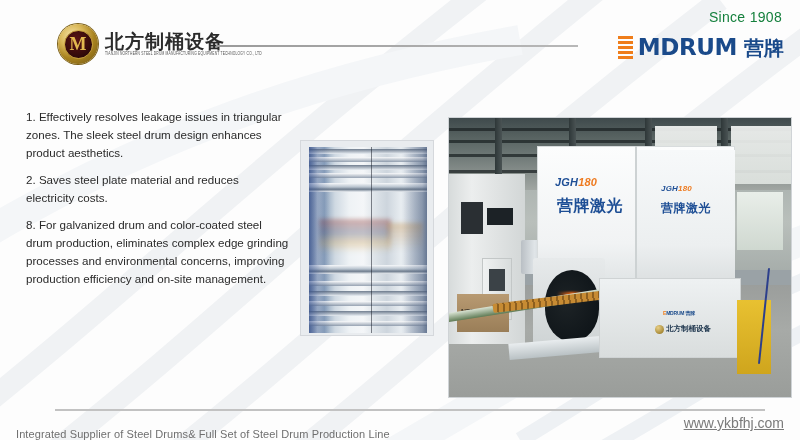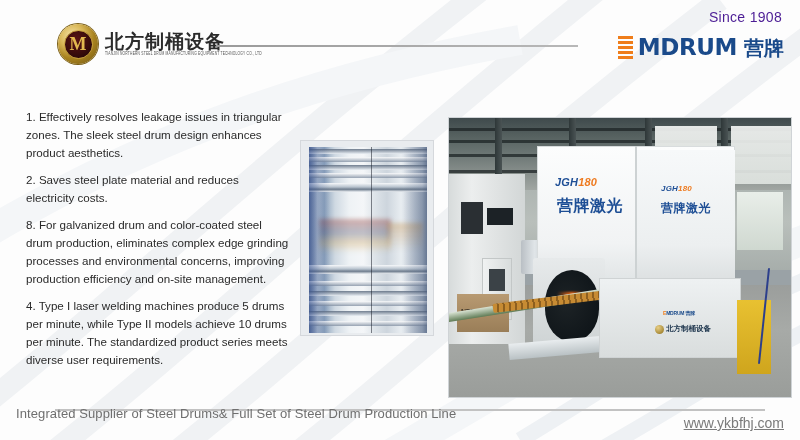--- a/index.html
+++ b/index.html
@@ -51,21 +51,21 @@
     transform: scaleY(1.45); transform-origin: left top; white-space: nowrap;
   }
 
   .head-rule {
     position: absolute; left: 216px; top: 45px; width: 362px; height: 2px;
     background: linear-gradient(to right, #9a9a9a, #b8b8b8);
   }
 
   .since {
     position: absolute; right: 18px; top: 9px;
-    font-size: 14px; color: #4c1d95; letter-spacing: .3px;
+    font-size: 14px; color: #15803d; letter-spacing: .3px;
   }
 
   .brand-right { position: absolute; right: 16px; top: 36px; display: flex; align-items: center; gap: 5px; }
   .drum-glyph { position: relative; width: 15px; height: 23px; }
   .drum-glyph i {
     position: absolute; left: 0; width: 15px; height: 3px; background: #ef7d1a; display: block;
   }
   .drum-glyph i:nth-child(1) { top: 0px; }
   .drum-glyph i:nth-child(2) { top: 5px; }
   .drum-glyph i:nth-child(3) { top: 10px; }
@@ -286,22 +286,22 @@
     position: absolute; left: 12px; top: 190px;
     font-size: 7px; font-weight: bold; color: #3b3226;
   }
 
   
   .foot-rule {
     position: absolute; left: 55px; top: 409px; width: 710px; height: 2px;
     background: #c2c2c2;
   }
   .foot-left {
-    position: absolute; left: 16px; top: 406px;
-    font-size: 13px; color: #6f6f6f; letter-spacing: .1px;
+    position: absolute; left: 16px; top: 428px;
+    font-size: 11px; color: #6f6f6f; letter-spacing: .1px;
   }
   .foot-right {
     position: absolute; right: 16px; top: 415px;
     font-size: 14px; color: #7a7a7a; text-decoration: underline;
   }
 </style>
 </head>
 <body>
 
 <div class="slide">
@@ -354,21 +354,20 @@
       <div class="emdrum-word">MDRUM</div>
       <div class="emdrum-cn">营牌</div>
     </div>
 
   </div>
 
   <div class="body-text">
     <p>1. Effectively resolves leakage issues in triangular zones. The sleek steel drum design enhances product aesthetics.</p>
     <p>2. Saves steel plate material and reduces electricity costs.</p>
     <p>8. For galvanized drum and color-coated steel drum production, eliminates complex edge grinding processes and environmental concerns, improving production efficiency and on-site management.</p>
-    <p>4. Type I laser welding machines produce 5 drums per minute, while Type II models achieve 10 drums per minute. The standardized product series meets diverse user requirements.</p>
   </div>
 
   <div class="photo-drum">
     <div class="drum-body">
       <div class="rib dark" style="top:2px"></div>
       <div class="rib" style="top:10px"></div>
       <div class="rib dark" style="top:18px"></div>
       <div class="rib" style="top:26px"></div>
       <div class="drum-band" style="top:36px"></div>
       <div class="drum-reflect"></div>

